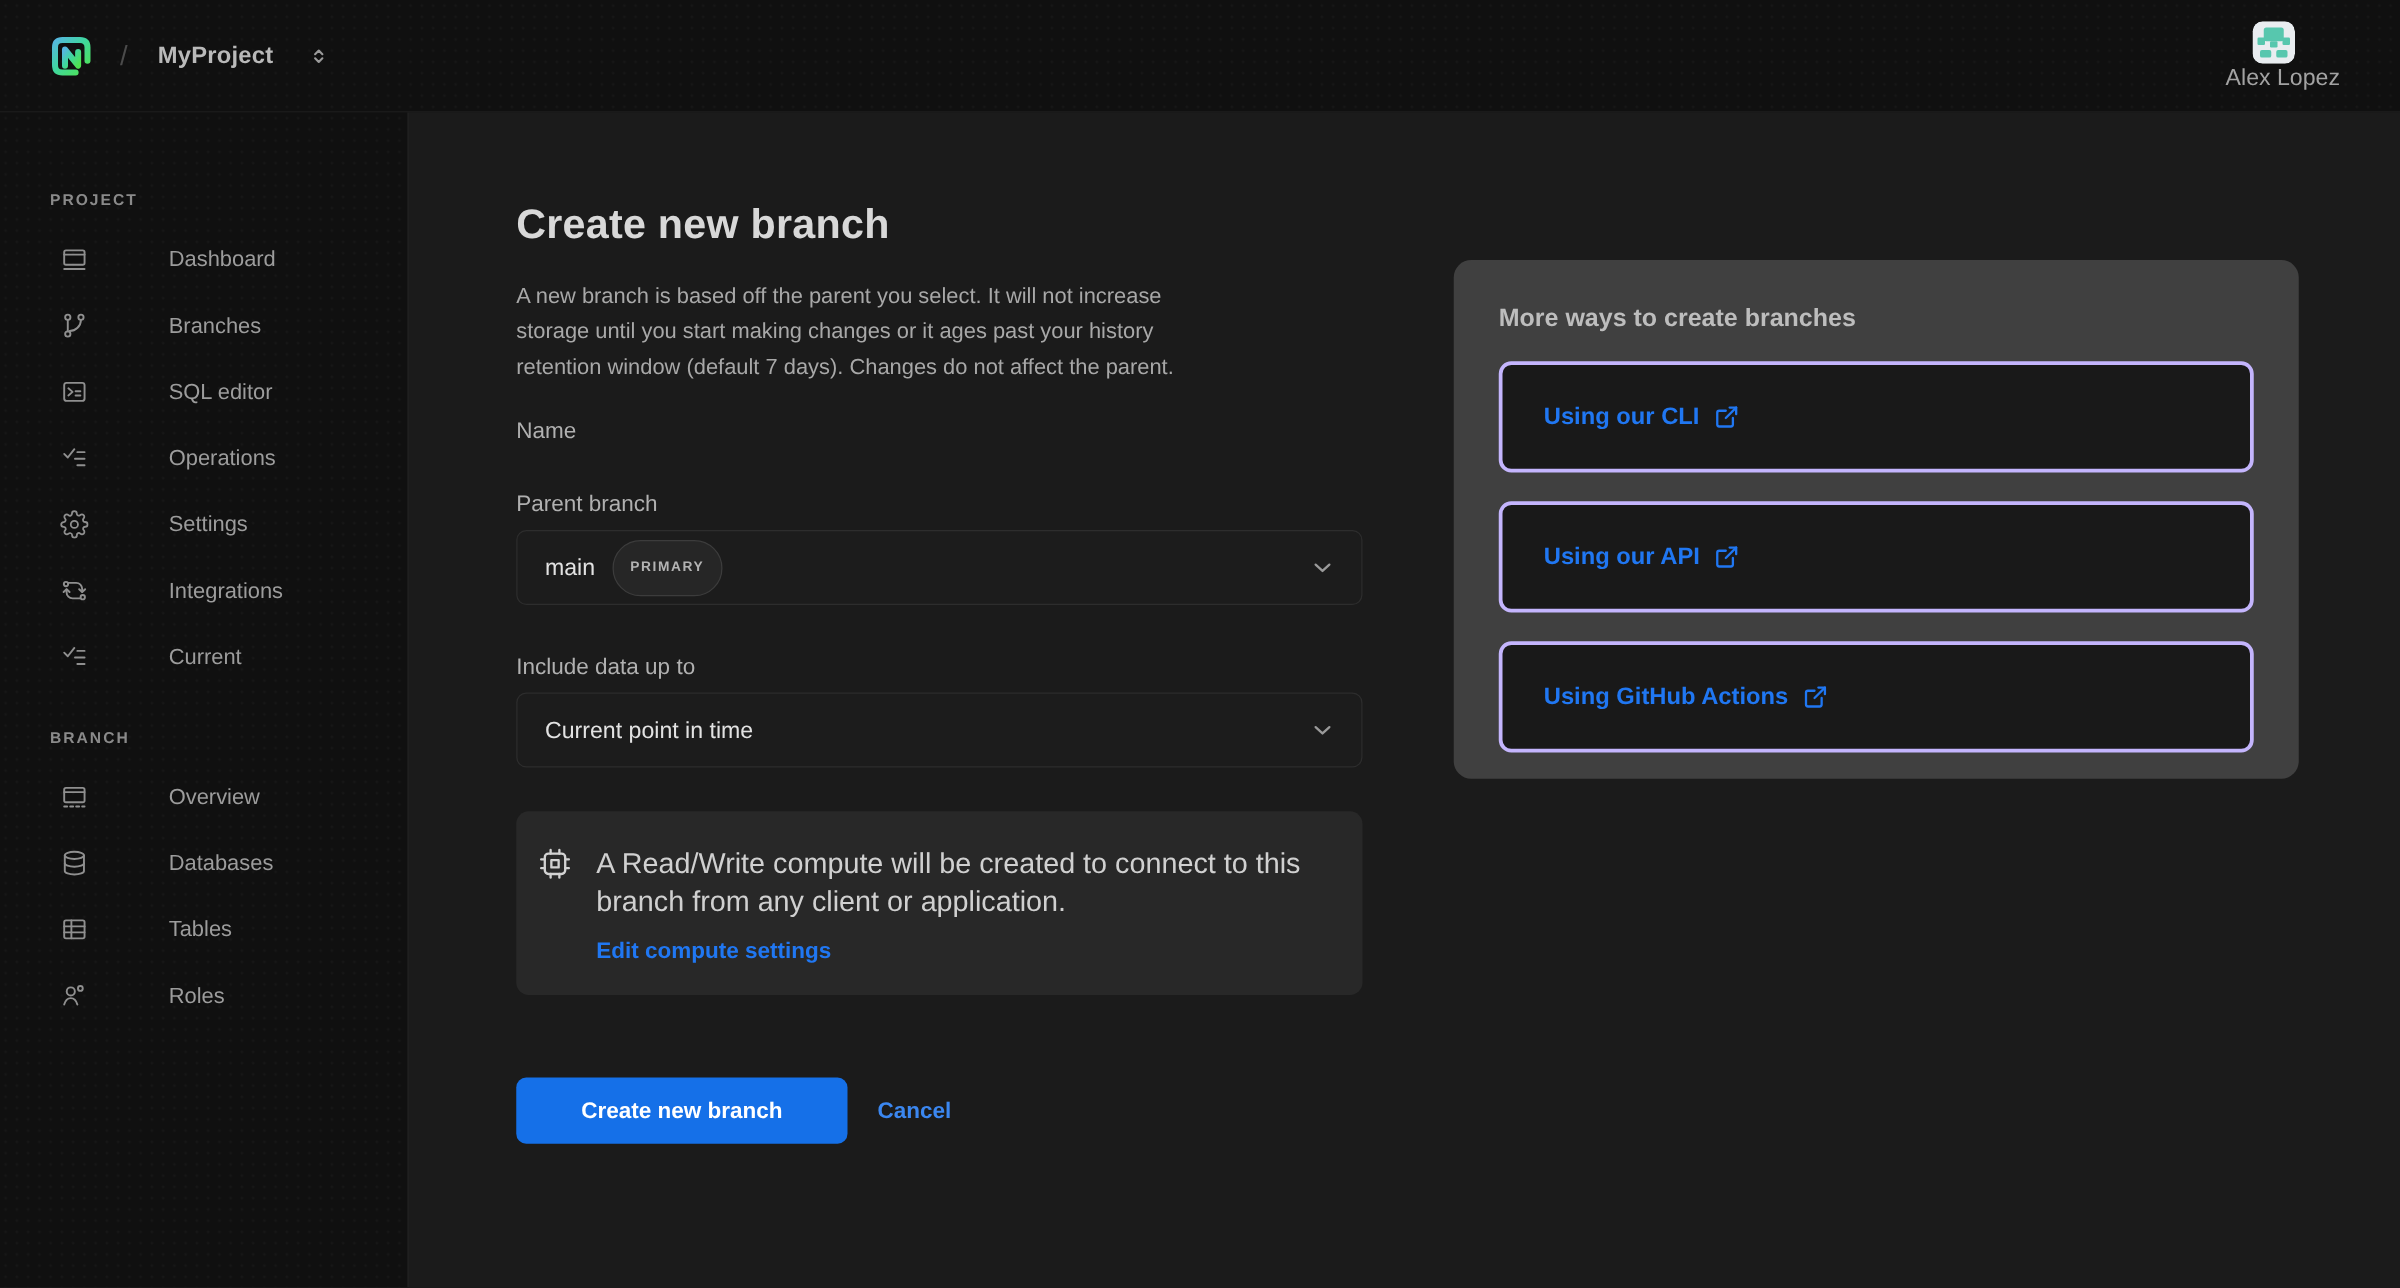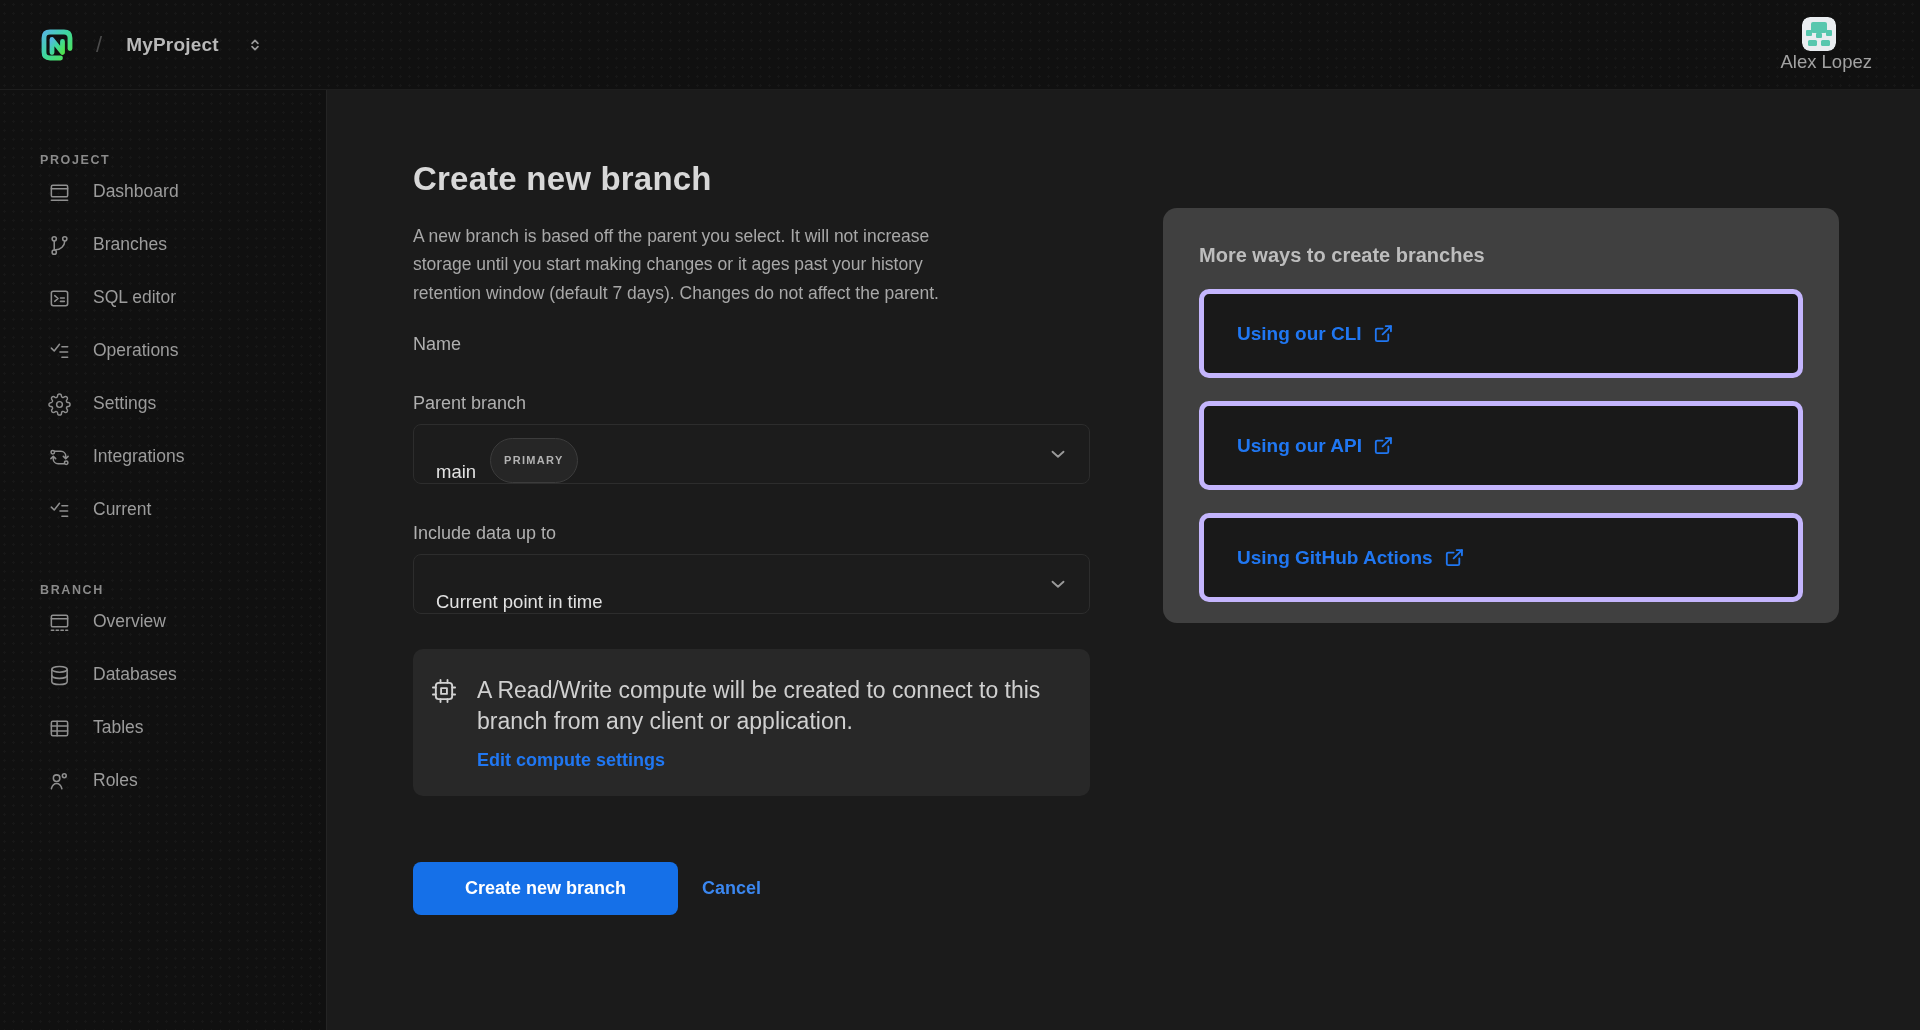--- a/index.html
+++ b/index.html
@@ -38,22 +38,22 @@
   .sidebar {
     width:327px; border-right:1px solid #242424;
     padding-top:63px; position:relative; flex:none;
   }
   .side-label {
     margin-left:40px; font-size:12.5px; font-weight:700;
     letter-spacing:1.6px; color:#8a8a8a; line-height:14px;
   }
   .side-list { margin-top:14px; }
   .side-item {
-    height:53px; display:flex; 
-    padding-left:48px; color:#9c9c9c; font-size:17.5px; cursor:pointer;
+    height:53px; display:flex; align-items:center;
+    padding-left:48px; color:#9c9c9c; font-size:17.5px; cursor:pointer;gap:42px;
   }
   .side-item .ico { width:23px; height:23px; margin-right:22px; color:#8f8f8f; flex:none; }
   .label-branch { margin-top:31px; }
 
   
   .main { flex:1; position:relative; }
   .form-col { margin-left:86px; padding-top:69px; width:677px; }
 
   .page-title { font-size:33px; font-weight:700; color:#d8d8d8; line-height:40px; letter-spacing:.2px; }
   .page-desc { margin-top:23px; font-size:17.5px; line-height:28.4px; color:#a8a8a8; }
@@ -63,21 +63,21 @@
   .mt-parent { margin-top:41px; }
   .mt-include { margin-top:40px; }
 
   .text-input, .select-box {
     margin-top:12px; width:677px; height:60px;
     background:#1c1c1c; border:1px solid #2d2d2d; border-radius:8px;
     color:#e2e2e2; font-size:18.5px;
   }
   .text-input { padding:0 22px; outline:none; display:block; font-family:inherit; }
   .select-box {
-    display:flex; align-items:flex-end; padding:0 22px; position:relative; cursor:pointer;
+    display:flex; align-items:center; padding:0 22px; position:relative; cursor:pointer;
   }
   .select-box .chev {
     position:absolute; right:20px; top:50%; margin-top:-11px;
     width:22px; height:22px; color:#9a9a9a;
   }
   .badge-pill {
     margin-left:14px; font-size:11px; font-weight:700; letter-spacing:1.3px;
     color:#b3b3b3; background:#262626; border:1px solid #3c3c3c;
     border-radius:999px; padding:16px 13px; line-height:1;
   }
@@ -101,21 +101,21 @@
   .cancel-link { margin-left:24px; font-size:18px; font-weight:700; color:#3b87f0; text-decoration:none; cursor:pointer; }
 
   
   .aside {
     position:absolute; left:836px; top:118px; width:676px; height:415px;
     background:#404040; border-radius:14px; padding:36px;
   }
   .aside-title { font-size:20px; font-weight:700; color:#bdbdbd; line-height:22px; }
   .aside-card {
     margin-top:23px; height:89px;
-    background:#191919; border:5px solid #c4b5fd; border-radius:10px;
+    background:#191919; border:3px solid #c4b5fd; border-radius:10px;
     display:flex; align-items:center; padding:0 33px; cursor:pointer;
   }
   .aside-card:first-of-type { margin-top:20px; }
   .aside-link { font-size:19px; font-weight:700; color:#2077f2; display:flex; align-items:center; text-decoration:none; }
   .aside-link .ext { width:21px; height:21px; margin-left:11px; }
 </style>
 </head>
 <body>
 
 <header class="topbar textured">

